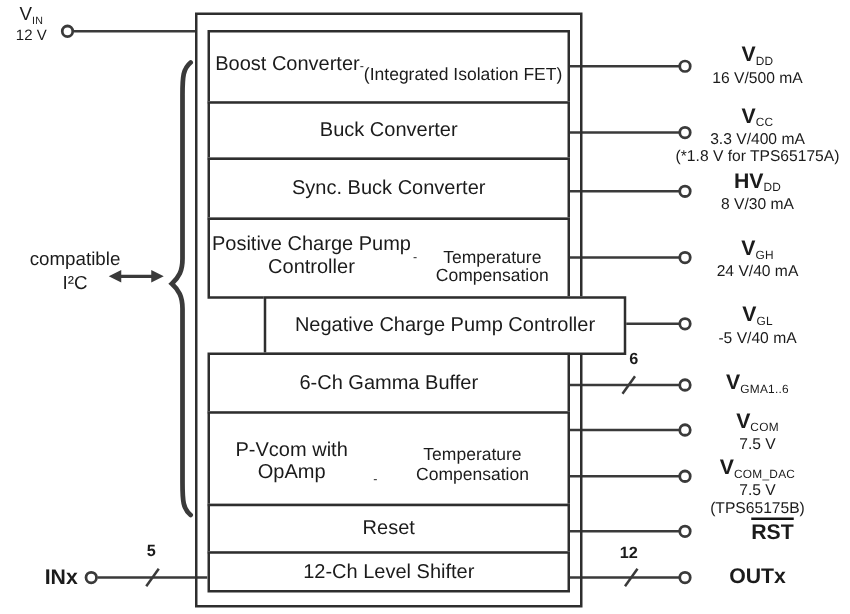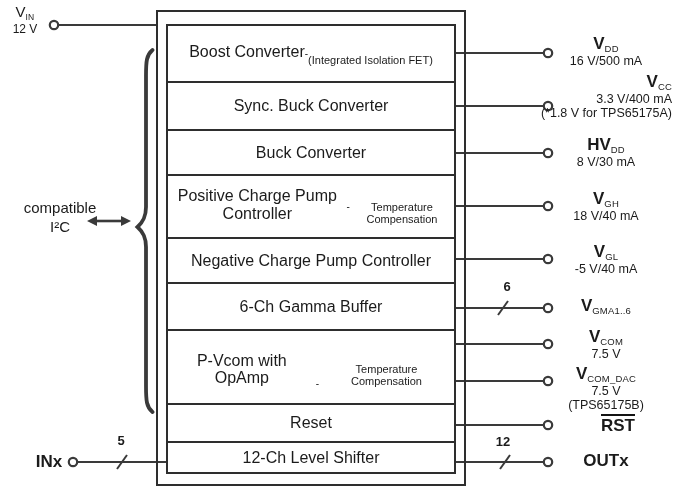--- a/index.html
+++ b/index.html
@@ -11,21 +11,21 @@
   .abs{position:absolute;}
   
   .outer-box{left:156px;top:10px;width:310px;height:476px;border:2.5px solid #2e2e2e;box-sizing:border-box;background:transparent;}
   
   .stack{left:166px;top:24px;width:290px;}
   .row{box-sizing:border-box;width:290px;border:2px solid #2e2e2e;margin-top:-2px;
        display:flex;flex-direction:row;align-items:center;justify-content:center;background:#fff;text-align:center;}
   .row:first-child{margin-top:0;}
   .row-title{font-size:16px;line-height:1.1;}
   .row-dash{font-size:10px;line-height:6px;margin-top:3px;}
-  .row-sub{font-size:11px;line-height:1.1;margin-top:16px;}
+  .row-sub{font-size:14px;line-height:1.1;margin-top:16px;}
   
   .vin-label{left:0;top:4px;width:50px;text-align:center;}
   .vin-line1{font-size:15px;line-height:1.1;text-align:center;}
   .vin-line2{font-size:12px;line-height:1.2;}
   .i2c-label{left:5px;top:199px;width:110px;text-align:center;font-size:15px;line-height:1.25;}
   .inx-label{left:28px;top:452px;width:42px;text-align:center;font-weight:bold;font-size:17px;}
   
   .out-label{left:540px;width:132px;text-align:center;}
   .sym{font-weight:bold;font-size:17px;line-height:1.05;}
   .sub{font-weight:normal;font-size:9.5px;vertical-align:-3px;letter-spacing:.2px;}
@@ -90,32 +90,32 @@
   </svg>
 
   <div class="abs outer-box"></div>
 
   <div class="abs stack">
     <div class="row" style="height:59px;padding-bottom:3px;">
       <div class="row-title">Boost Converter</div>
       <div class="row-dash">-</div>
       <div class="row-sub">(Integrated Isolation FET)</div>
     </div>
+    <div class="row" style="height:47px;">
+      <div class="row-title">Buck Converter</div>
+    </div>
     <div class="row" style="height:50px;">
       <div class="row-title">Sync. Buck Converter</div>
-    </div>
-    <div class="row" style="height:47px;">
-      <div class="row-title">Buck Converter</div>
     </div>
     <div class="row" style="height:65px;padding-bottom:3px;">
       <div class="row-title">Positive Charge Pump Controller</div>
       <div class="row-dash">-</div>
       <div class="row-sub">Temperature Compensation</div>
     </div>
-    <div class="row" style="height:47px;">
+    <div class="row" style="height:47px;margin-left:45px;">
       <div class="row-title">Negative Charge Pump Controller</div>
     </div>
     <div class="row" style="height:49px;">
       <div class="row-title">6-Ch Gamma Buffer</div>
     </div>
     <div class="row" style="height:76px;padding-bottom:16px;align-items:flex-end;">
       <div class="row-title">P-Vcom with OpAmp</div>
       <div class="row-dash">-</div>
       <div class="row-sub">Temperature Compensation</div>
     </div>
@@ -138,34 +138,34 @@
   </div>
 
   <div class="abs inx-label">INx</div>
   <div class="abs bus-num" style="left:112px;top:433px;width:18px;">5</div>
 
   <div class="abs out-label" style="top:35px;">
     <div><span class="sym">V</span><span class="sub">DD</span></div>
     <div class="val">16 V/500 mA</div>
   </div>
 
-  <div class="abs out-label" style="top:73px;text-align:right;">
+  <div class="abs out-label" style="top:84px;">
     <div><span class="sym">V</span><span class="sub">CC</span></div>
     <div class="val">3.3 V/400 mA</div>
     <div class="val">(*1.8 V for TPS65175A)</div>
   </div>
 
   <div class="abs out-label" style="top:136px;">
     <div><span class="sym">HV</span><span class="sub">DD</span></div>
     <div class="val">8 V/30 mA</div>
   </div>
 
   <div class="abs out-label" style="top:190px;">
     <div><span class="sym">V</span><span class="sub">GH</span></div>
-    <div class="val">18 V/40 mA</div>
+    <div class="val">24 V/40 mA</div>
   </div>
 
   <div class="abs out-label" style="top:243px;">
     <div><span class="sym">V</span><span class="sub">GL</span></div>
     <div class="val">-5 V/40 mA</div>
   </div>
 
   <div class="abs bus-num" style="left:498px;top:279px;width:18px;">6</div>
   <div class="abs out-label" style="top:297px;">
     <div><span class="sym">V</span><span class="sub">GMA1..6</span></div>

